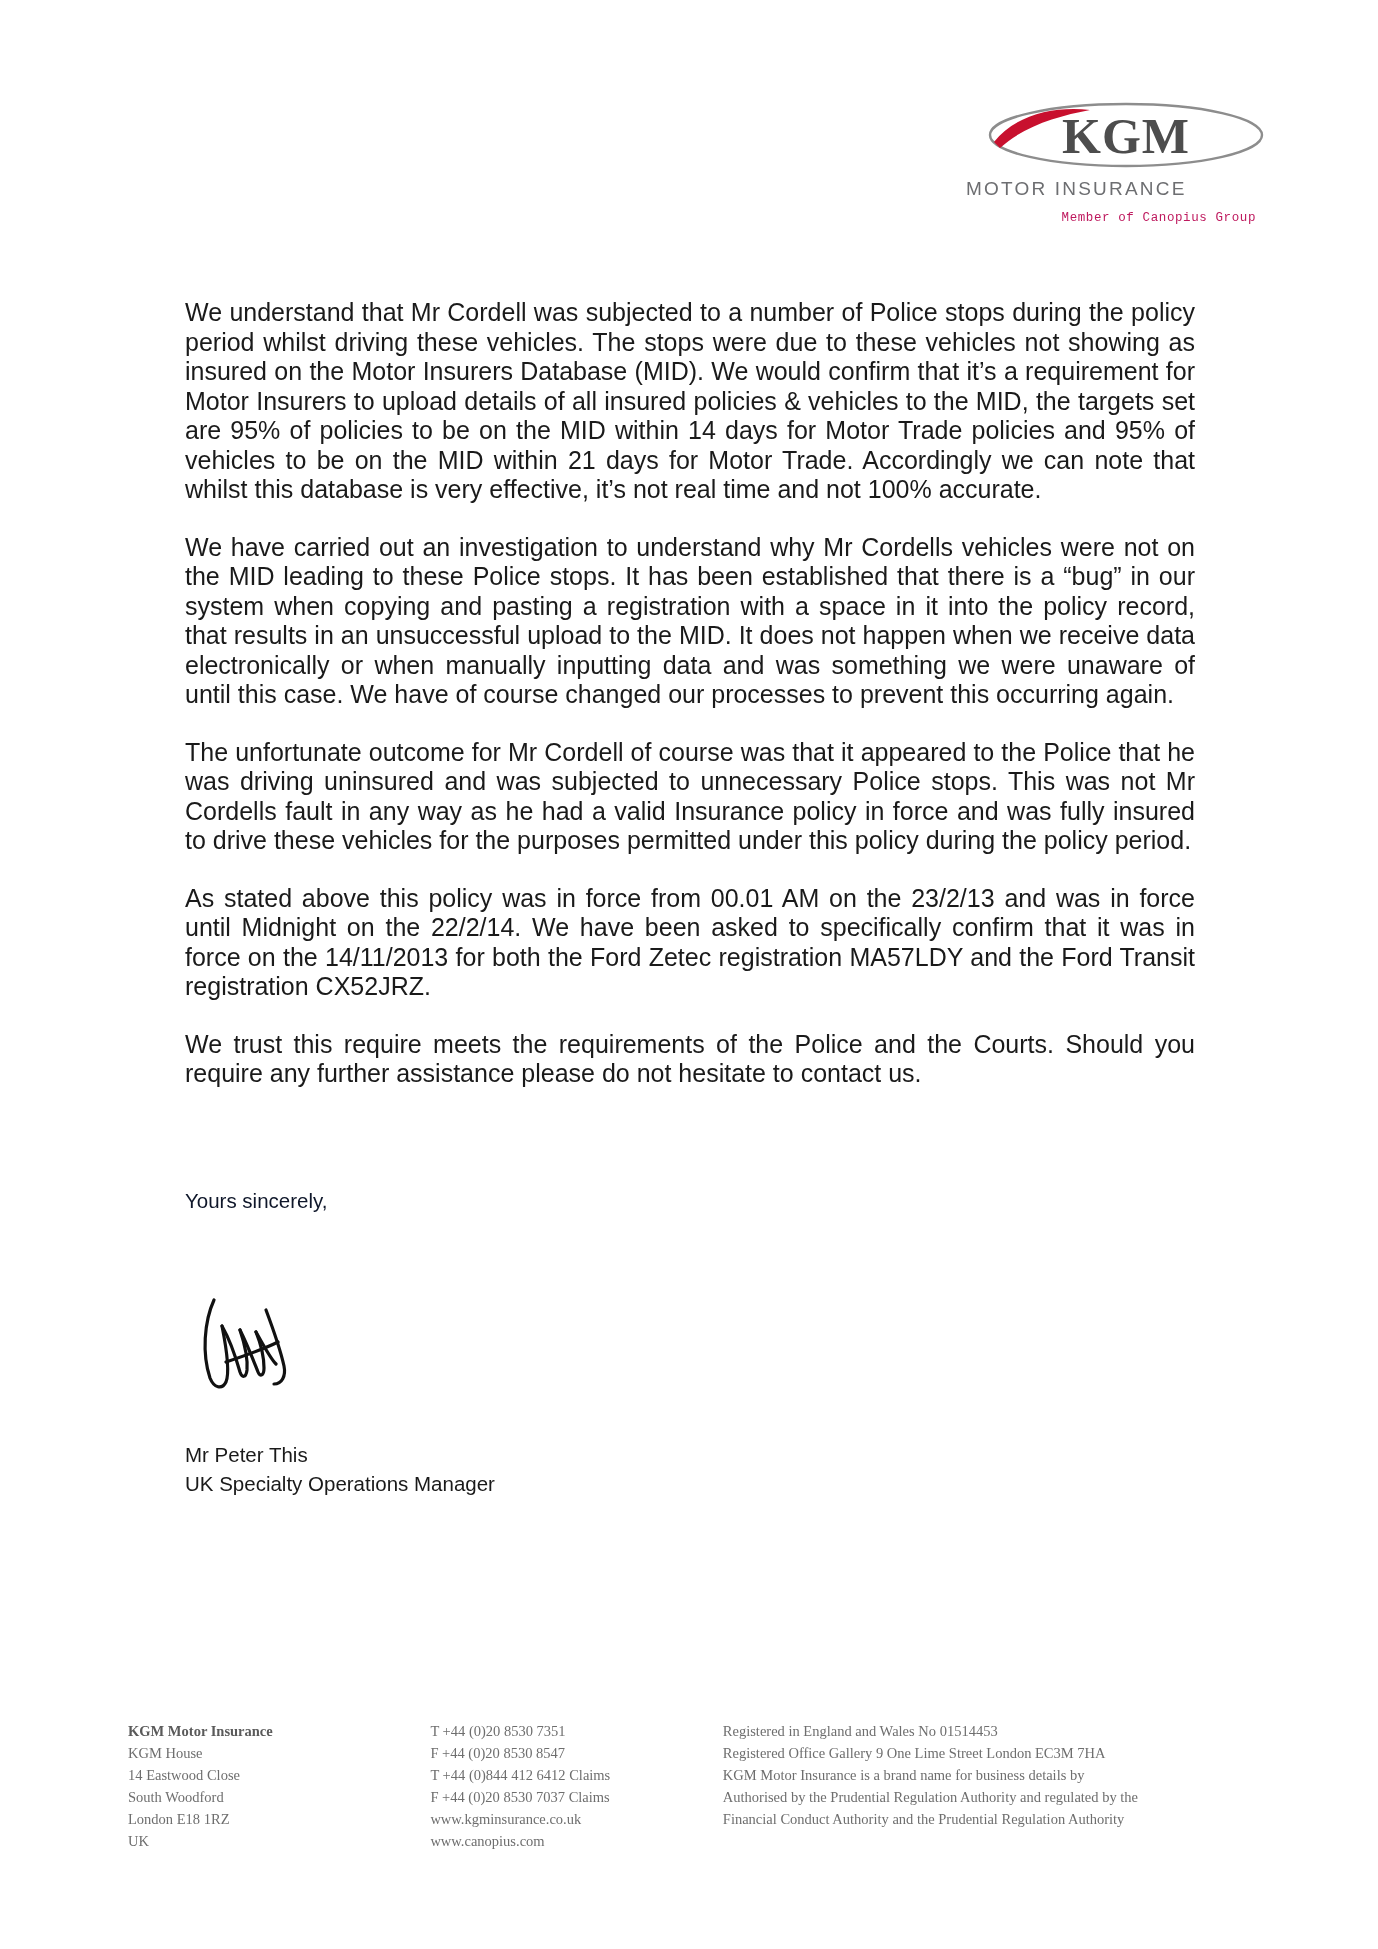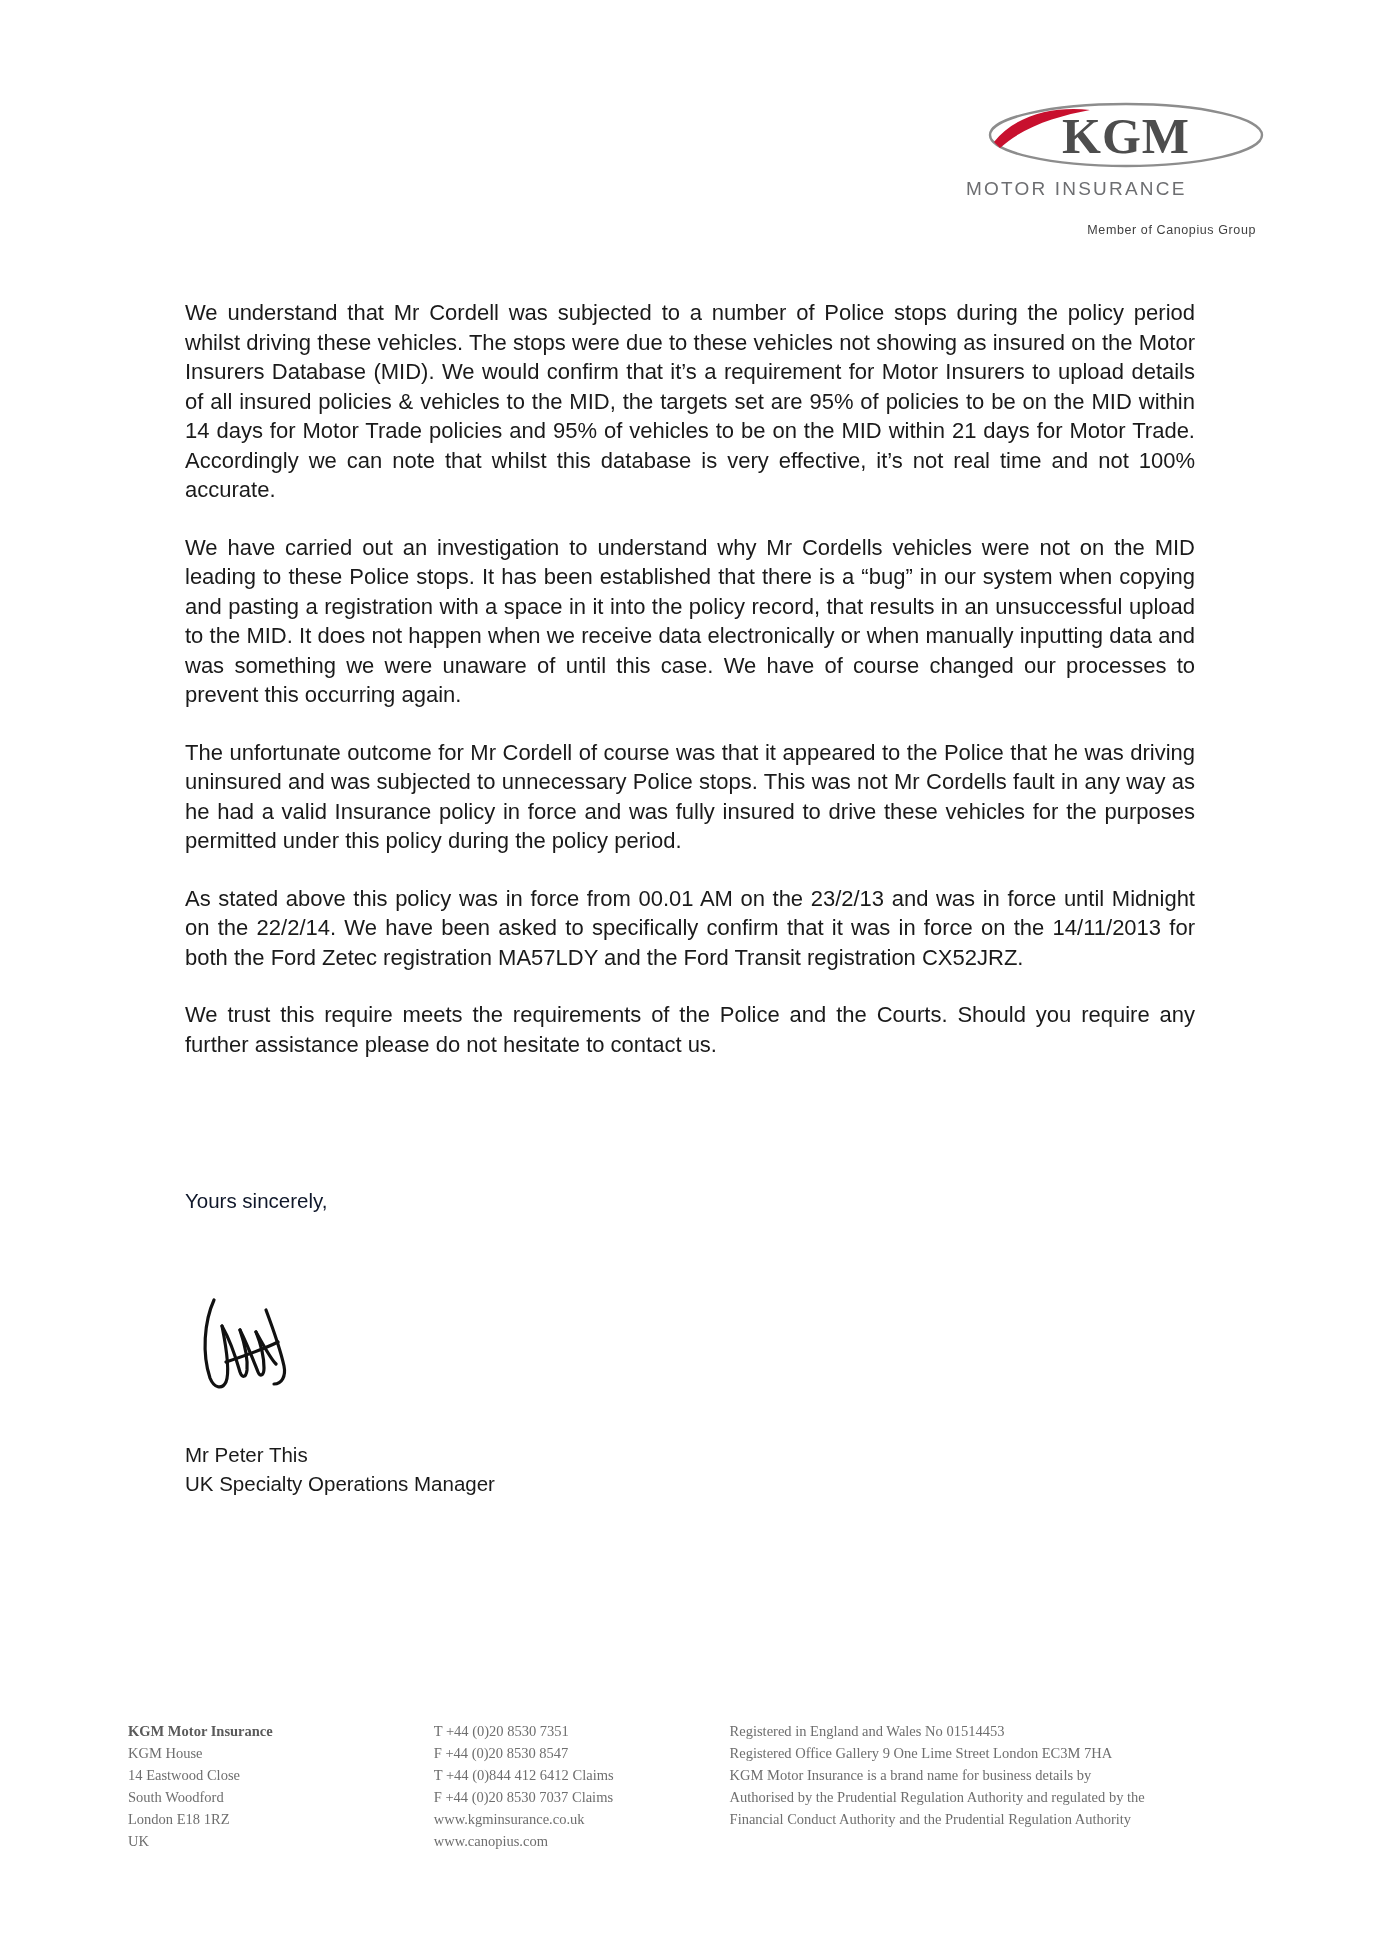--- a/index.html
+++ b/index.html
@@ -38,38 +38,38 @@
   .logo-sub {
     margin-top: 4px;
     font-family: "Liberation Sans", sans-serif;
     font-size: 19px;
     letter-spacing: 2.2px;
     color: #6d6e71;
     text-align: left;
     padding-right: 8px;
   }
   .logo-sub2 {
-    margin-top: 23px;
-    font-family: Liberation Sans, sans-serif;
+    margin-top: 11px;
+    font-family: Liberation Mono, monospace;
     font-size: 12.5px;
     letter-spacing: 0.6px;
-    color: #404040;
+    color: #be185d;
     text-align: right;
     padding-right: 10px;
   }
 
   
   .letter-body {
     position: absolute;
     left: 185px;
     top: 298px;
     width: 1010px;
   }
   .para {
-    font-size: 22px;
+    font-size: 25px;
     line-height: 29.5px;
     text-align: justify;
     margin: 0 0 28px 0;
     color: #1a1a1a;
   }
   .para:last-child { margin-bottom: 0; }
   .para-closing {
     text-align: justify;
   }
 
@@ -99,21 +99,21 @@
     color: #1a1a1a;
   }
 
   
   .footer {
     position: absolute;
     left: 128px;
     top: 1720px;
     width: 1140px;
     display: flex;
-    gap: 12px;
+    gap: 5px;
     font-family: "Liberation Serif", serif;
     font-size: 14.5px;
     line-height: 22px;
     color: #6e6e6e;
   }
   .footer-col { }
   .footer-col.c1 { width: 300px; }
   .footer-col.c2 { width: 290px; }
   .footer-col.c3 { width: 550px; }
   .footer-col .line.bold {

